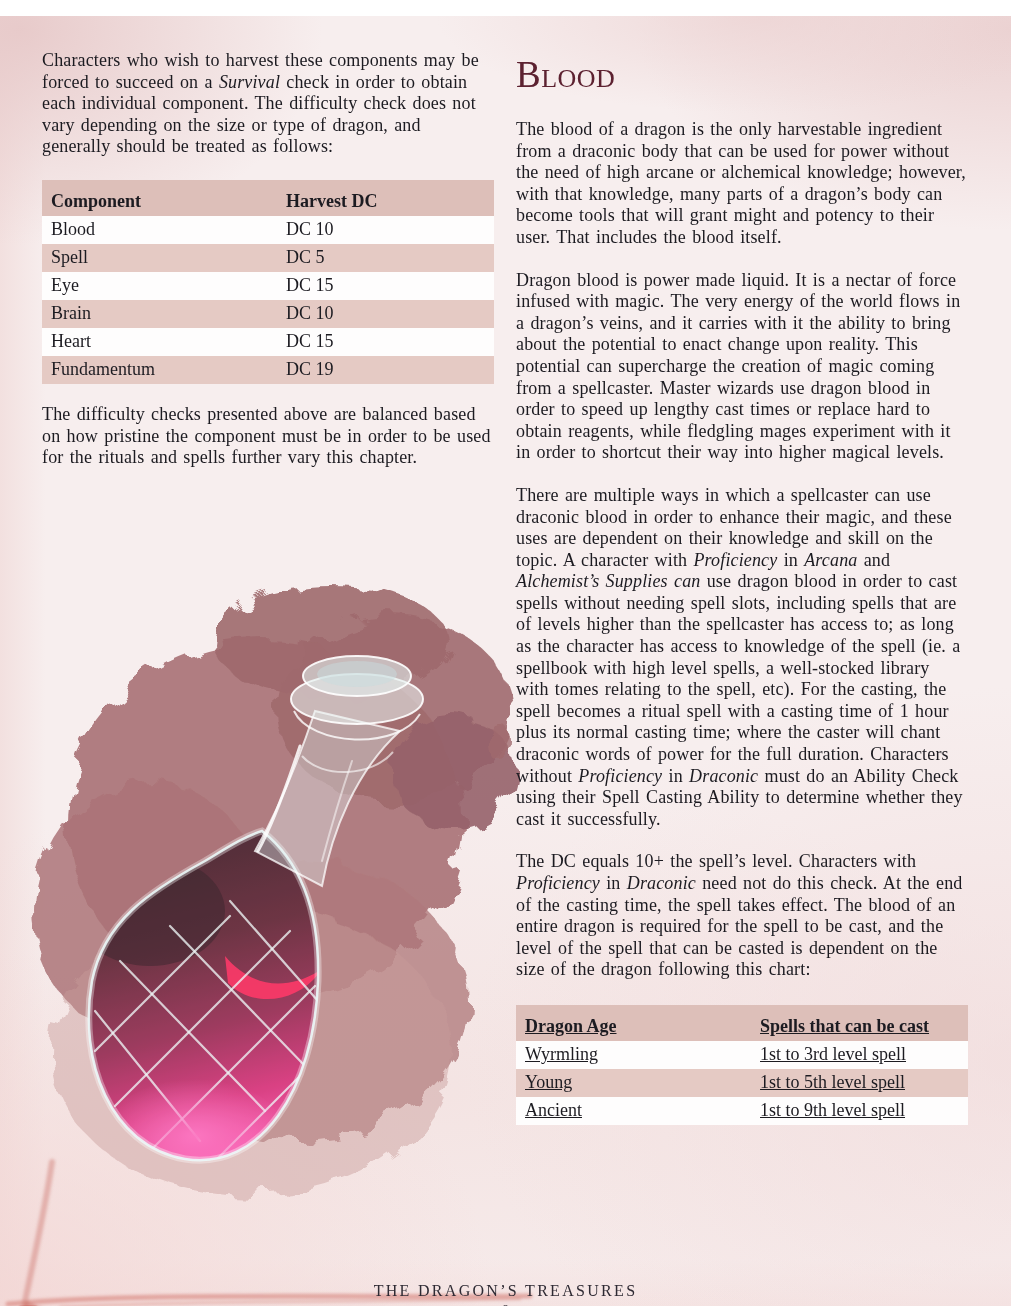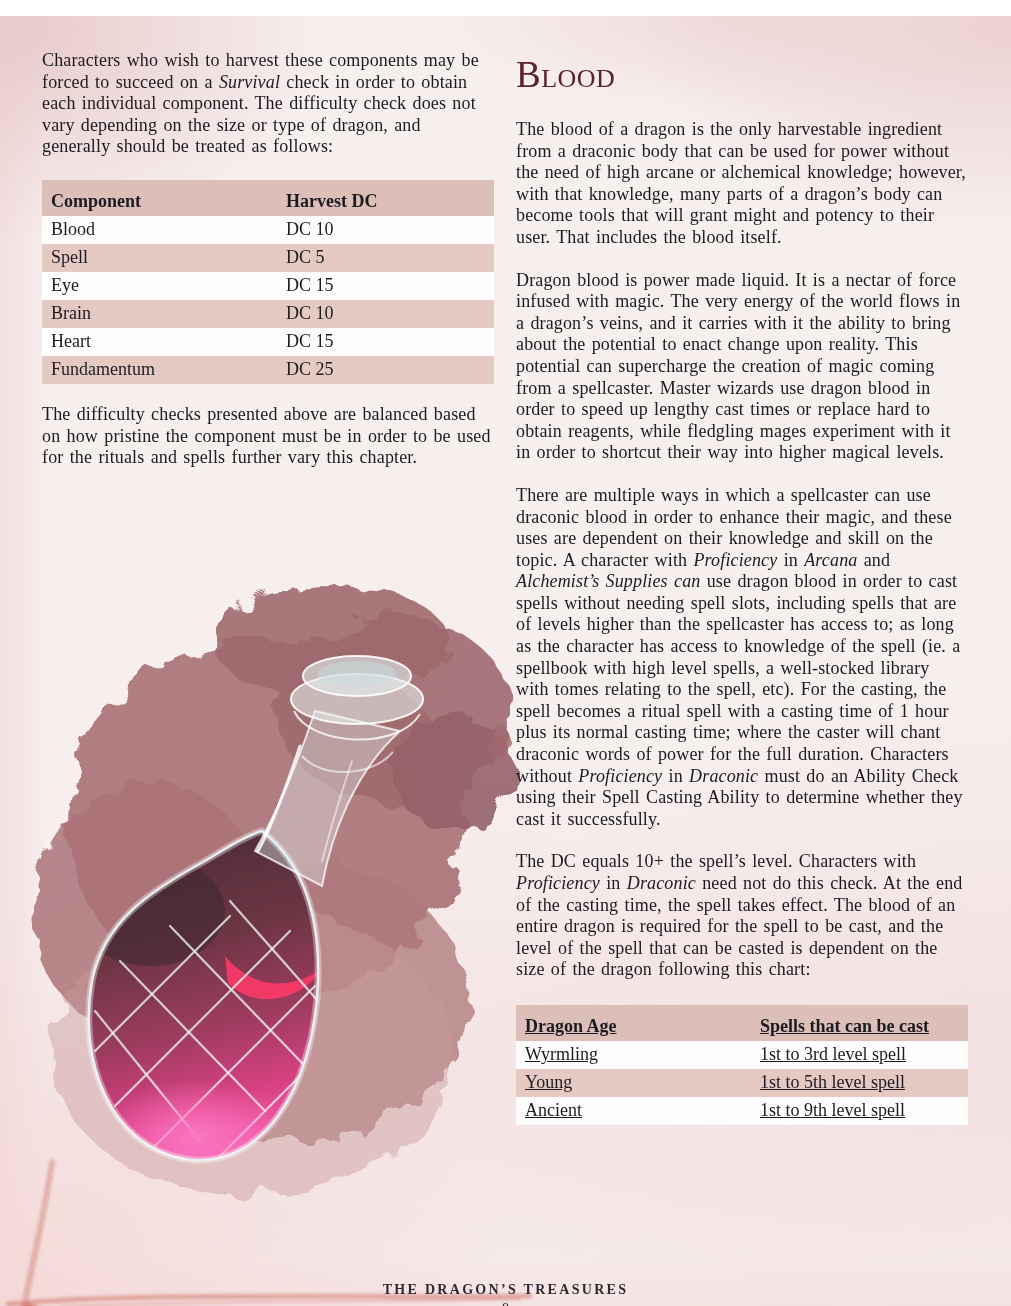--- a/index.html
+++ b/index.html
@@ -39,21 +39,21 @@
     padding:11px 4px 4px 9px;
   }
   table.data td{padding:3px 4px 4px 9px;}
   table.data th:first-child, table.data td:first-child{width:52%;}
   table.data tbody tr:nth-child(odd){background:#fefdfd;}
   table.data tbody tr:nth-child(even){background:#e5cac4;}
   .spells-table-wrap{margin-top:24px;text-decoration:underline;}
   .illustration{position:absolute;left:0;top:515px;width:520px;height:748px;}
   .decor-strokes{position:absolute;left:0;top:1140px;width:560px;height:166px;}
   .footer{position:absolute;top:1266px;left:0;width:100%;text-align:center;color:#2e2a33;}
-  .footer-title{font-size:14px;font-weight:bold;letter-spacing:2.3px;}
+  .footer-title{font-size:16px;font-weight:normal;letter-spacing:2.3px;}
   .footer-page{font-size:14px;margin-top:3px;}
 </style>
 </head>
 <body>
 
 <div class="page">
 
   <div class="col-left">
     <p class="body"><span>Characters who wish to harvest these components may be forced to succeed on a </span><span class="it">Survival</span><span> check in order to obtain each individual component. The difficulty check does not vary depending on the size or type of dragon, and generally should be treated as follows:</span></p>
     <table class="data">
@@ -79,21 +79,21 @@
           <tr>
             <td>Brain</td>
             <td>DC 10</td>
           </tr>
           <tr>
             <td>Heart</td>
             <td>DC 15</td>
           </tr>
           <tr>
             <td>Fundamentum</td>
-            <td>DC 25</td>
+            <td>DC 19</td>
           </tr>
         </tbody>
       </table>
     <p class="body">The difficulty checks presented above are balanced based on how pristine the component must be in order to be used for the rituals and spells further vary this chapter.</p>
   </div>
 
   <div class="illustration">
     <svg width="520" height="748" viewBox="0 0 520 748" xmlns="http://www.w3.org/2000/svg">
       <defs>
         <filter id="wc" x="-25%" y="-25%" width="150%" height="150%">

